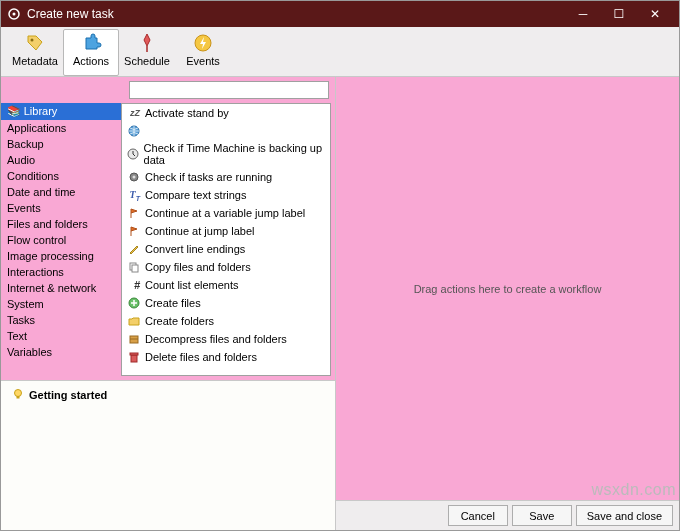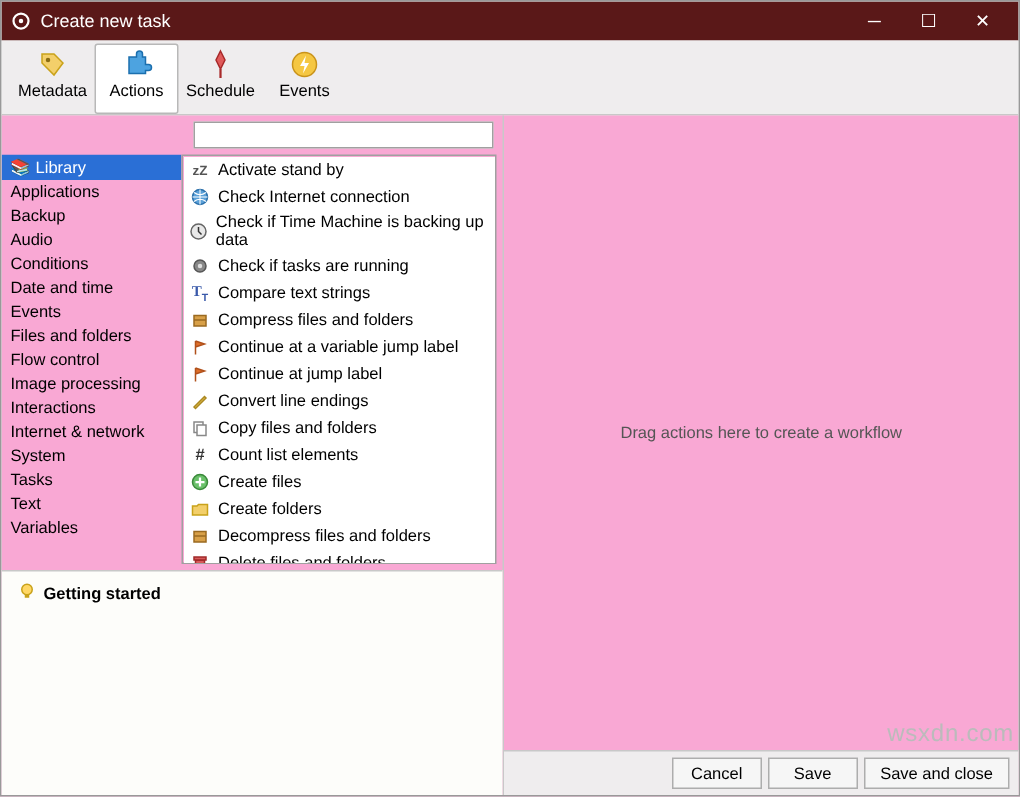--- a/index.html
+++ b/index.html
@@ -18,21 +18,21 @@
   .search-wrap { padding:4px 6px 4px 128px; }
   .search { width:100%; height:18px; border:1px solid #a0a0a0; padding:1px 4px 1px 18px; font-size:11px; background:#fff; position:relative;}
   .search-container{ position:relative;}
   .search-container .sicon{ position:absolute; left:3px; top:2px; color:#888;}
   .lists { flex:1; display:flex; min-height:0;}
   .cat-list { width:120px; border-right:0px solid #ddd; overflow-y:auto; }
   .cat-item { padding:2px 6px; cursor:default; white-space:nowrap;}
   .cat-item.selected { background:#2a6fd6; color:#fff;}
   .action-list { flex:1; border:1px solid #a0a0a0; margin:0 4px 4px 0; overflow-y:scroll; background:#fff;}
   .action-item { padding:2px 4px; display:flex; align-items:center; gap:5px; cursor:default;}
-  .act-icon { width:14px; height:14px; display:inline-flex; align-items:center; justify-content:center; font-size:10px;}
+  .act-icon { width:14px; height:14px; display:inline-flex; align-items:center; justify-content:flex-end; font-size:10px;font-style:italic;}
   .help-box { border-top:1px solid #c8c8c8; background:#fdfdfa; padding:6px 10px 8px 10px; height:150px;}
   .help-title { font-weight:bold; display:flex; align-items:center; gap:4px; margin-bottom:4px;}
   .help-text { line-height:1.35; color:#222;}
   .right-pane { flex:1; display:flex; flex-direction:column;}
   .workflow { flex:1; display:flex; align-items:center; justify-content:center; color:#555; font-size:11px;}
   .footer { height:30px; border-top:1px solid #c8c8c8; background:#efedee; display:flex; align-items:center; justify-content:flex-end; padding:0 6px; gap:4px;}
   .btn { height:21px; min-width:60px; padding:1px 10px; background:#f6f6f6; border:1px solid #adadad; font-size:11px; display:inline-flex; align-items:center; justify-content:center;}
   ::-webkit-scrollbar { width:16px; }
   ::-webkit-scrollbar-track { background:#f0f0f0; border-left:1px solid #ddd;}
   ::-webkit-scrollbar-thumb { background:#c8c8c8; border:1px solid #aaa;}
@@ -131,21 +131,20 @@
             </span>
             <span>Activate stand by</span>
           </div>
           <div class="action-item">
             <span class="act-icon">
               <svg width="12" height="12">
                 <circle cx="6" cy="6" r="5" fill="#5aa0d8" stroke="#2a6faa"></circle>
                 <path d="M1 6 H11 M6 1 V11 M2 3 Q6 6 10 3 M2 9 Q6 6 10 9" stroke="#fff" fill="none" stroke-width="0.7"></path>
               </svg>
             </span>
-            <span>Check Internet connection</span>
           </div>
           <div class="action-item">
             <span class="act-icon">
               <svg width="12" height="12">
                 <circle cx="6" cy="6" r="5" fill="#e8e8e8" stroke="#666"></circle>
                 <path d="M6 3 V6 L8 8" stroke="#333" fill="none"></path>
               </svg>
             </span>
             <span>Check if Time Machine is backing up data</span>
           </div>
@@ -156,29 +155,20 @@
                 <circle cx="6" cy="6" r="1.5" fill="#ddd"></circle>
               </svg>
             </span>
             <span>Check if tasks are running</span>
           </div>
           <div class="action-item">
             <span class="act-icon">
               <span style="font-size:10px;font-weight:bold;color:#3a5aaa;font-family:serif">T<sub style="font-size:7px">T</sub></span>
             </span>
             <span>Compare text strings</span>
-          </div>
-          <div class="action-item">
-            <span class="act-icon">
-              <svg width="12" height="12">
-                <rect x="2" y="3" width="8" height="7" fill="#d8a048" stroke="#9a6a20"></rect>
-                <line x1="2" y1="6" x2="10" y2="6" stroke="#9a6a20"></line>
-              </svg>
-            </span>
-            <span>Compress files and folders</span>
           </div>
           <div class="action-item">
             <span class="act-icon">
               <svg width="12" height="12">
                 <path d="M3 2 V11 M3 2 L9 4 L3 6" fill="#e0702a" stroke="#b0501a"></path>
               </svg>
             </span>
             <span>Continue at a variable jump label</span>
           </div>
           <div class="action-item">

